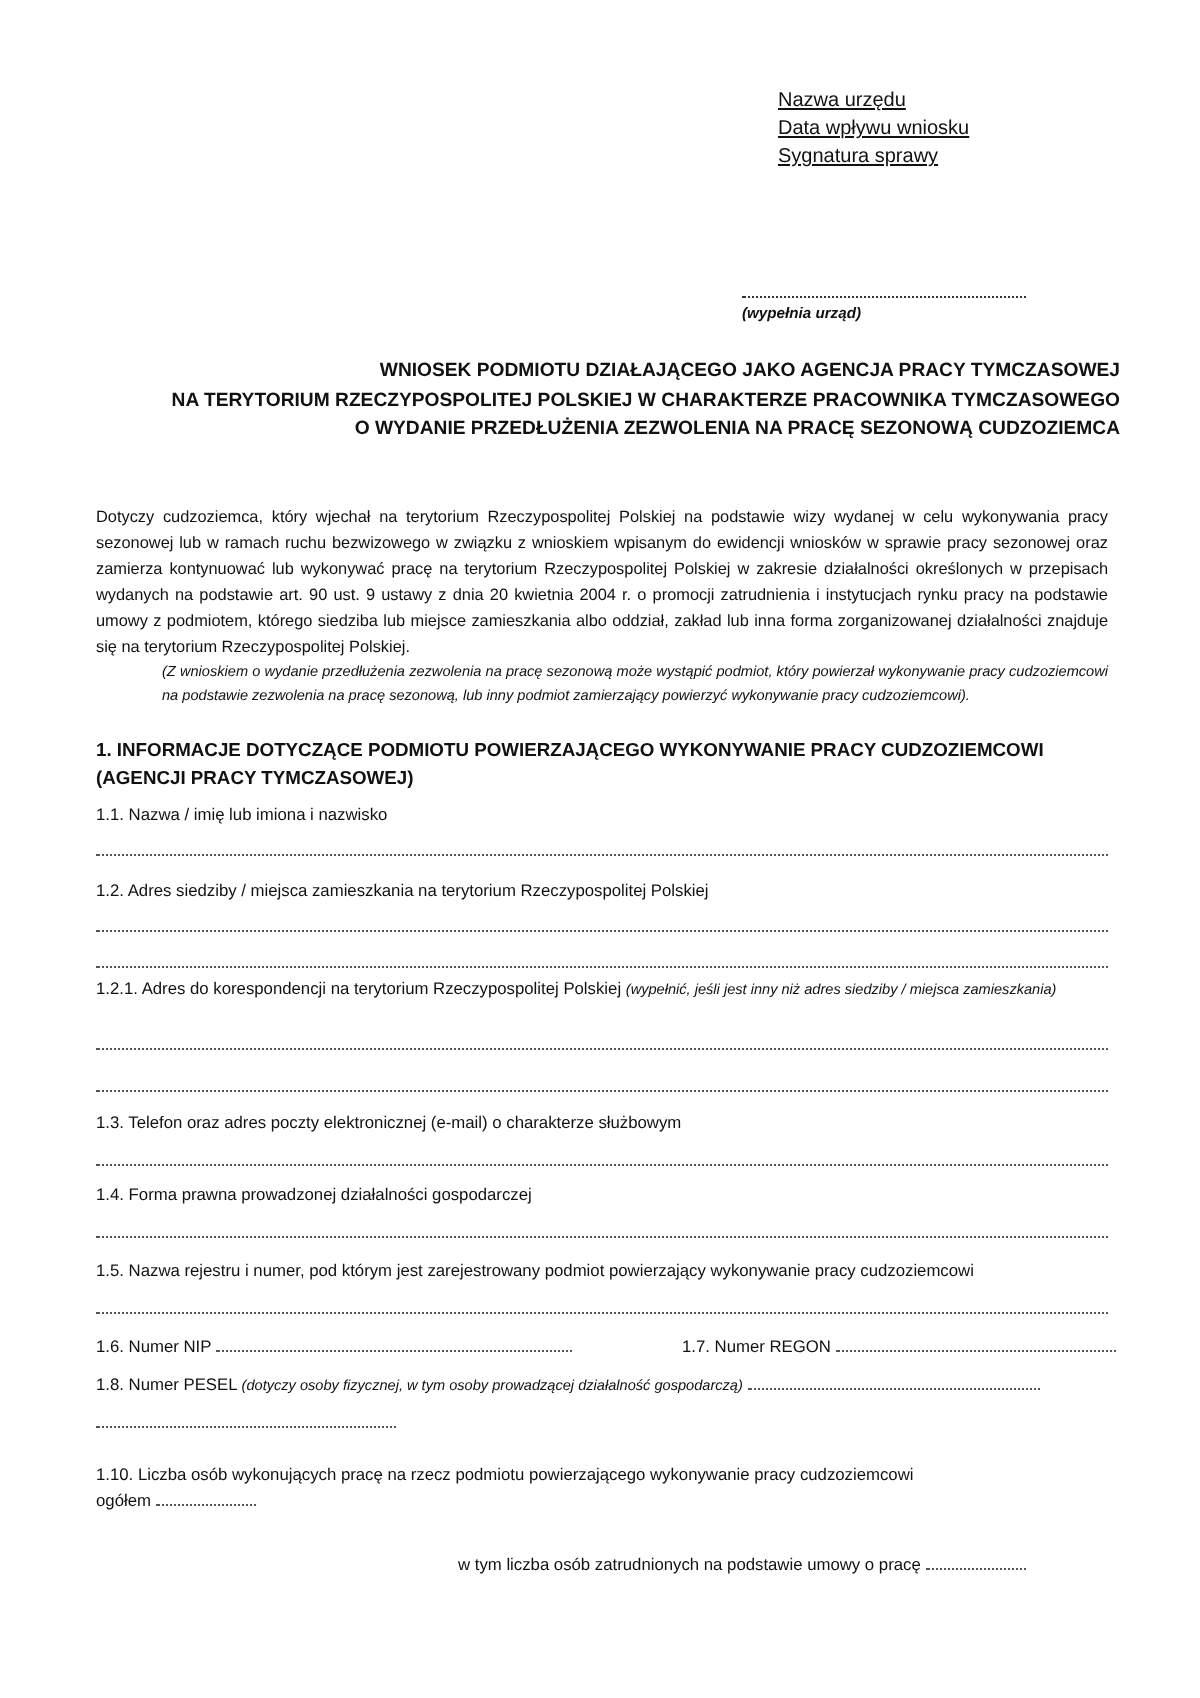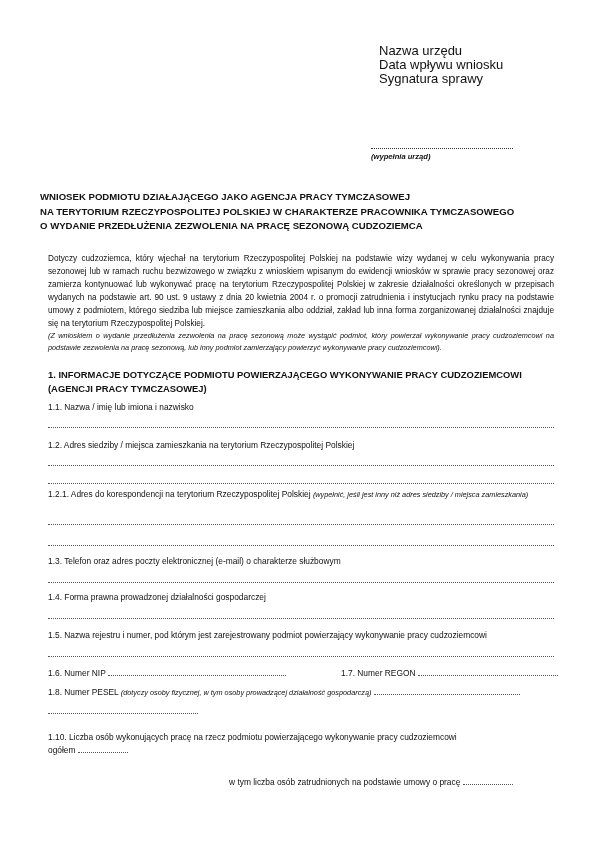--- a/index.html
+++ b/index.html
@@ -1,34 +1,34 @@
 <!DOCTYPE html>
 <html><head>
 <meta charset="utf-8">
 <style>
   html, body { margin: 0; padding: 0; background: #ffffff; }
   body {
     width: 600px; height: 849px; position: relative; overflow: hidden;
     font-family: "Liberation Sans", sans-serif; color: #111;
     font-size: 8.6px; line-height: 1.35;
   }
-  .office-block { position: absolute; left: 379px; top: 44px; font-size: 13px; line-height: 14px; }
+  .office-block { position: absolute; left: 389px; top: 44px; font-size: 10px; line-height: 14px; text-decoration: underline; }
   .office-sig { position: absolute; left: 371px; top: 140px; font-size: 8.8px; }
   .office-sig .dots { display: block; width: 142px; border-bottom: 1px dotted #333; height: 8px; }
   .office-sig .note { display: block; font-style: italic; font-size: 7.6px; margin-top: 3px; font-weight: bold; }
 
   .title {
-    position: absolute; left: 40px; width: 520px; top: 190px;
-    text-align: left; font-weight: bold; font-size: 9.6px; line-height: 14.5px;
+    position: absolute; left: 40px; width: 520px; top: 179px;
+    text-align: right; font-weight: bold; font-size: 9.6px; line-height: 14.5px;
   }
   .intro {
     position: absolute; left: 48px; width: 506px; top: 252px;
     text-align: justify; font-size: 8.2px; line-height: 13px;
   }
-  .intro .note { font-style: italic; font-size: 7.3px; line-height: 12px; display: block; }
+  .intro .note { font-style: italic; font-size: 7.3px; line-height: 12px; display: block; margin-left: 33px; }
 
   .section-head {
     position: absolute; left: 48px; width: 506px; top: 368px;
     font-weight: bold; font-size: 9.4px; line-height: 14px;
   }
   .field { position: absolute; left: 48px; width: 506px; font-size: 8.4px; }
   .field .hint { font-style: italic; font-size: 7.3px; }
   .dotline { position: absolute; left: 48px; width: 506px; border-bottom: 1px dotted #555; height: 0; }
   .inline-dots { display: inline-block; border-bottom: 1px dotted #555; height: 8px; vertical-align: baseline; }
   .abs { position: absolute; font-size: 8.4px; }

